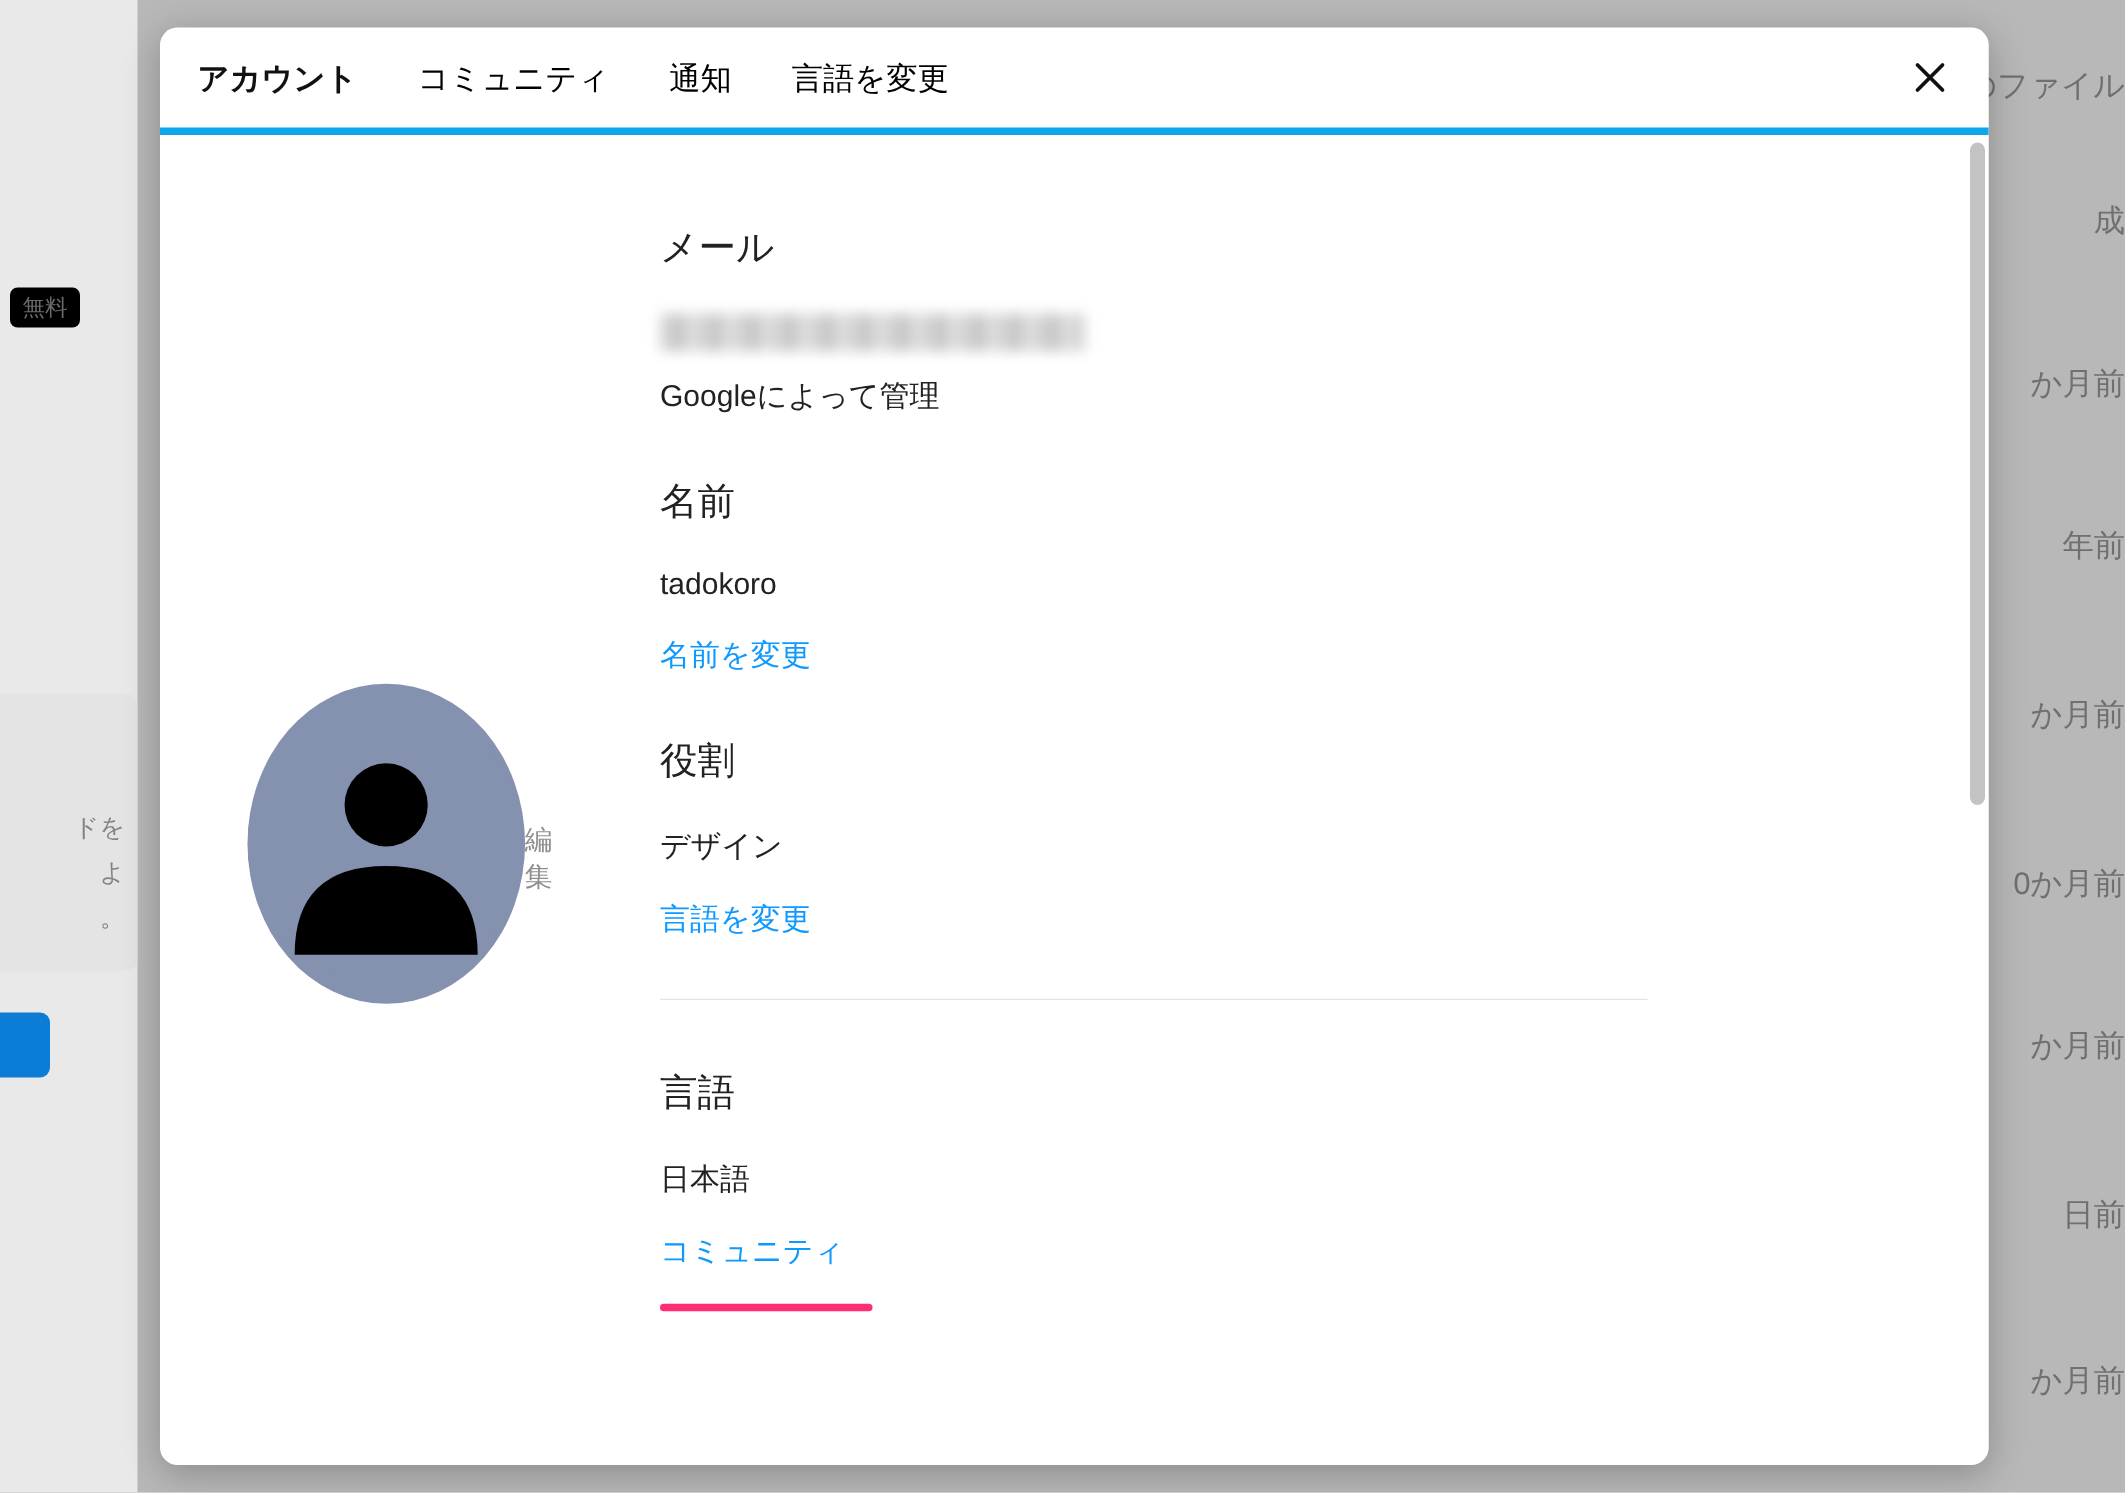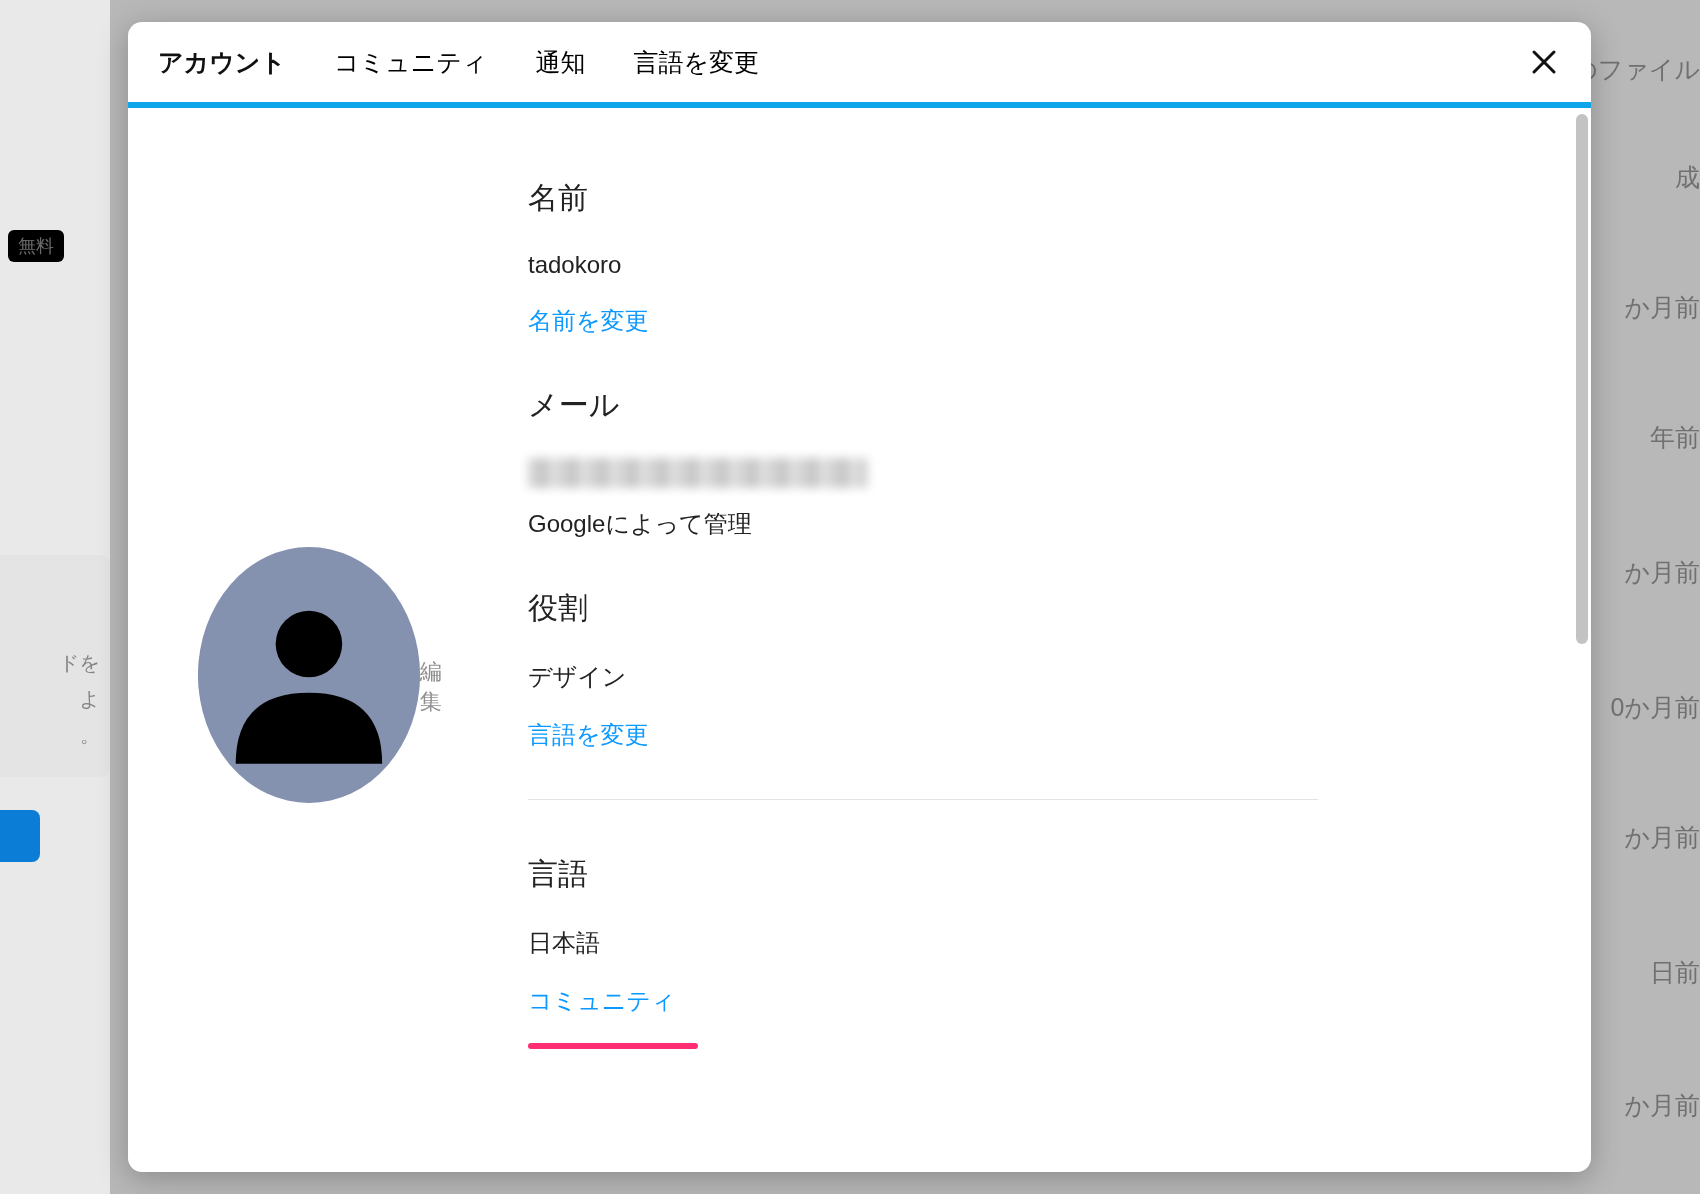--- a/index.html
+++ b/index.html
@@ -235,29 +235,29 @@
           <circle cx="50" cy="36" r="15" fill="#000"></circle>
           <path d="M 17 90 Q 17 58 50 58 Q 83 58 83 90 Z" fill="#000"></path>
         </svg>
       </div>
       <div class="avatar-edit">編集</div>
     </div>
 
     <div class="content-col">
 
       <div class="section">
+        <div class="section-heading">メール</div>
+        <div class="blurred"></div>
+        <div class="section-note">Googleによって管理</div>
+      </div>
+
+      <div class="section">
         <div class="section-heading">名前</div>
         <div class="section-value">tadokoro</div>
         <span class="link">名前を変更</span>
-      </div>
-
-      <div class="section">
-        <div class="section-heading">メール</div>
-        <div class="blurred"></div>
-        <div class="section-note">Googleによって管理</div>
       </div>
 
       <div class="section">
         <div class="section-heading">役割</div>
         <div class="section-value">デザイン</div>
         <span class="link">言語を変更</span>
       </div>
 
       <hr class="divider">
 

